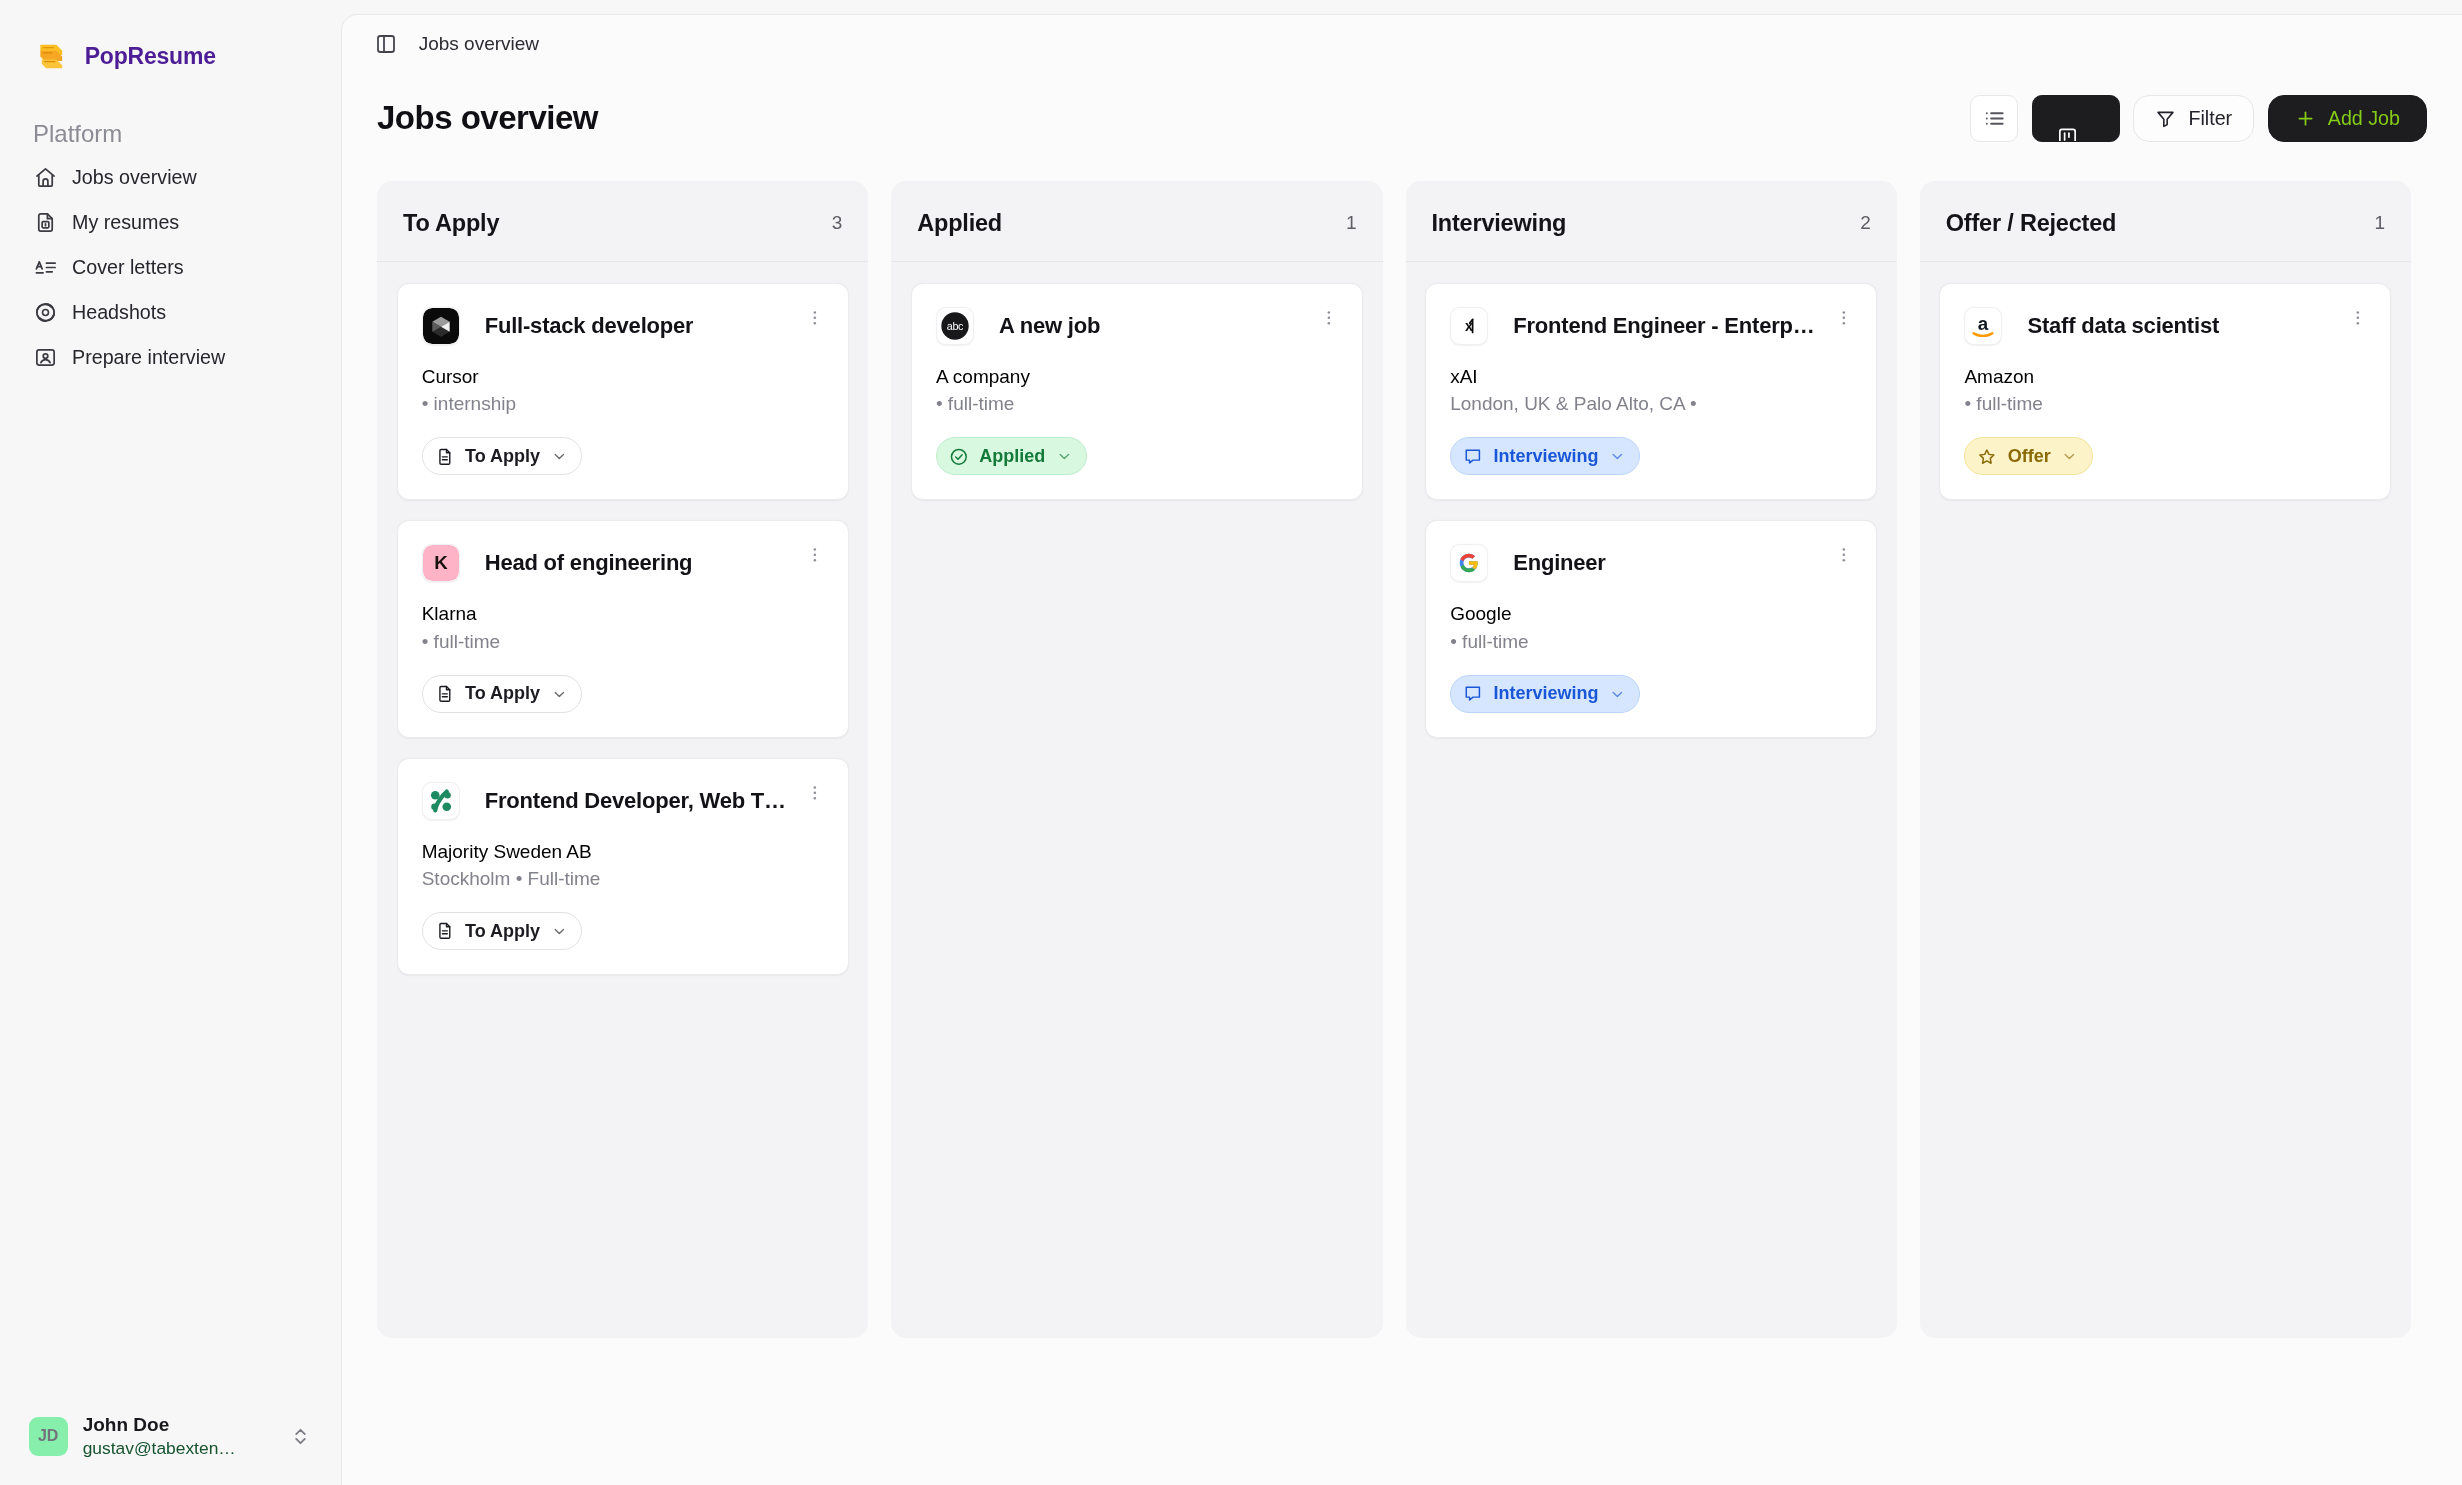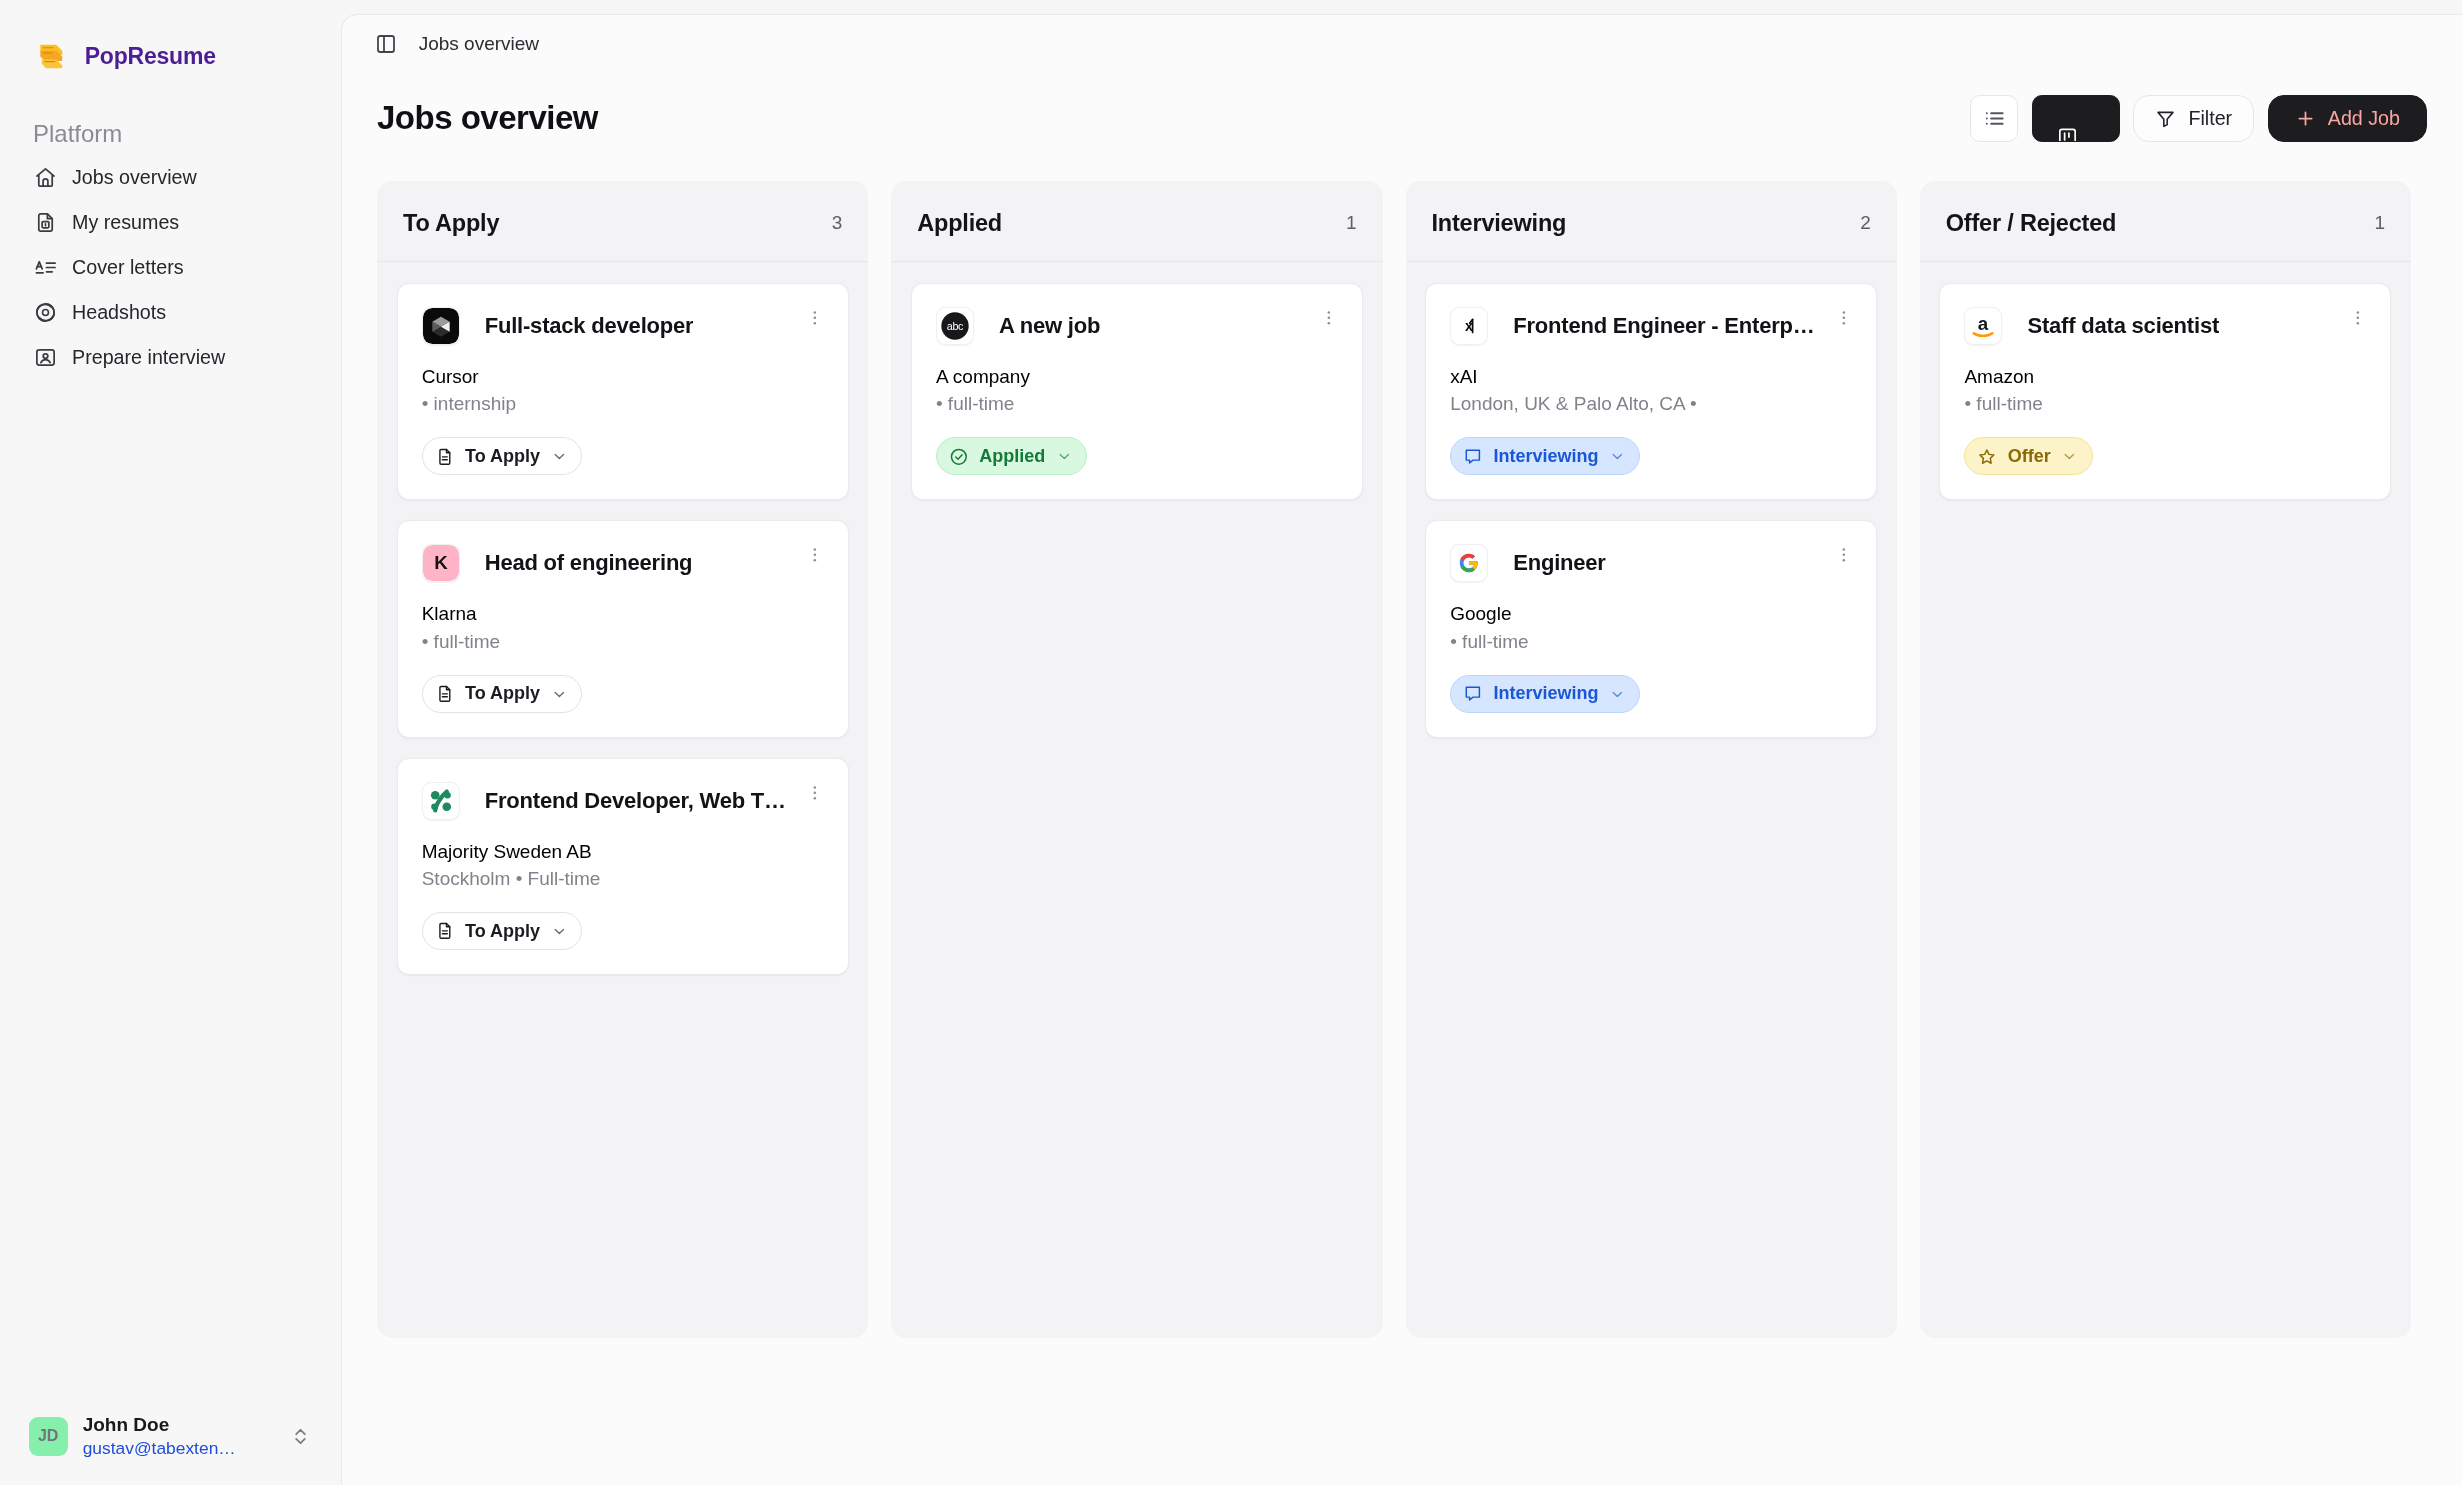--- a/index.html
+++ b/index.html
@@ -57,21 +57,21 @@
     padding: 10.6px 12px; border-radius: 10.6px; cursor: pointer;
   }
   .avatar {
     width: 39px; height: 39px; flex: 0 0 39px;
     border-radius: 9px; background: #86efac;
     display: flex; align-items: center; justify-content: center;
     font-size: 16px; color: #72727b; font-weight: 700;
   }
   .user-meta { display: flex; flex-direction: column; gap: 1.5px; min-width: 0; flex: 1 1 auto; }
   .user-name { font-size: 19px; font-weight: 700; color: #18181d; line-height: 1.2; }
-  .user-mail { font-size: 17.4px; color: #1d4ed8; line-height: 1.2; white-space: nowrap; overflow: hidden; }
+  .user-mail { font-size: 17.4px; color: #14532d; line-height: 1.2; white-space: nowrap; overflow: hidden; }
   .updown { width: 23px; height: 23px; color: #7c7c85; flex: 0 0 23px; }
   .updown svg { width: 23px; height: 23px; display:block; }
 
   
   .main {
     flex: 1 1 auto;
     background: #fbfbfc;
     border: 0.8px solid #e9e9ec;
     border-right: none; border-bottom: none;
     border-top-left-radius: 16.7px;
@@ -106,21 +106,21 @@
   }
   .seg.list { background: #ffffff; border: 0.8px solid #e7e7ea; color: #55555d; }
   .seg.board { background: #1d1d20; border: 0.8px solid #1d1d20; color: #ffffff; }
   .seg svg { width: 23px; height: 23px; display: block; }
   .btn {
     height: 47px; border-radius: 16px;
     display: inline-flex; align-items: center; gap: 12px;
     padding: 0 21px; cursor: pointer; font-size: 19.7px;
   }
   .btn-ghost { background: #fdfdfd; border: 0.8px solid #e7e7ea; color: #22222a; }
-  .btn-dark { background: #1d1d20; border: 0.8px solid #1d1d20; color: #fca5a5; font-weight: 400; padding: 0 26px; }
+  .btn-dark { background: #1d1d20; border: 0.8px solid #1d1d20; color: #84cc16; font-weight: 400; padding: 0 26px; }
   .btn svg { width: 21px; height: 21px; display: block; }
 
   
   .board {
     flex: 1 1 auto;
     display: flex; gap: 23px;
     padding: 39px 51px 0 35px;
     overflow: hidden;
   }
   .column {

